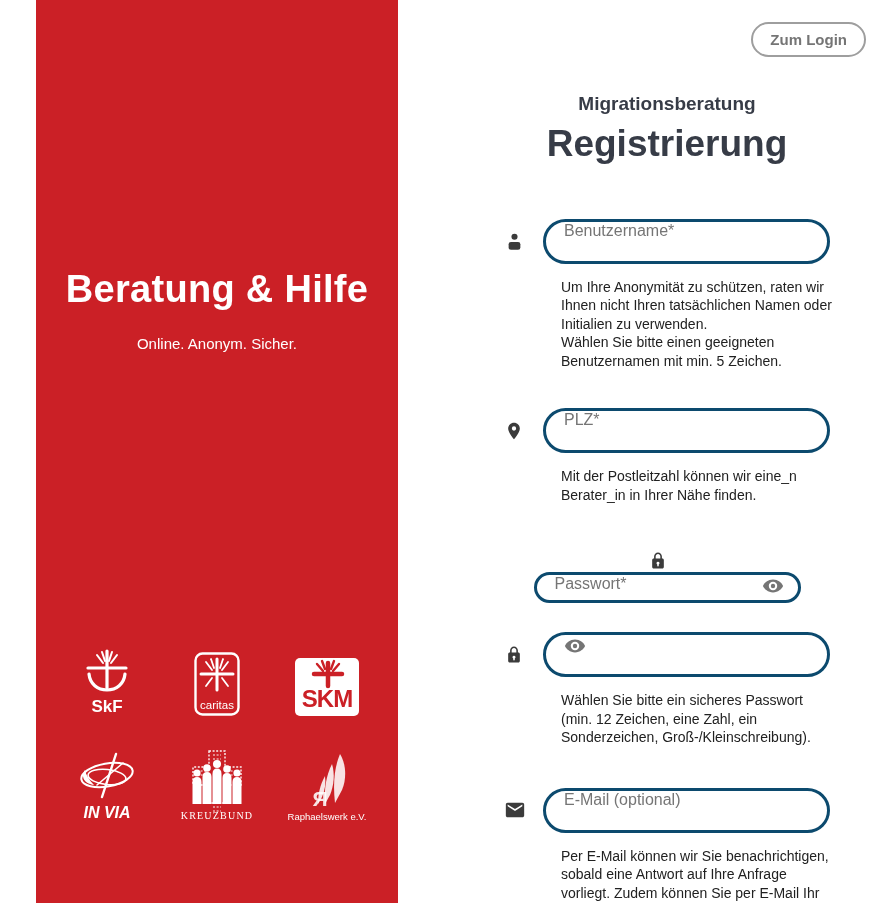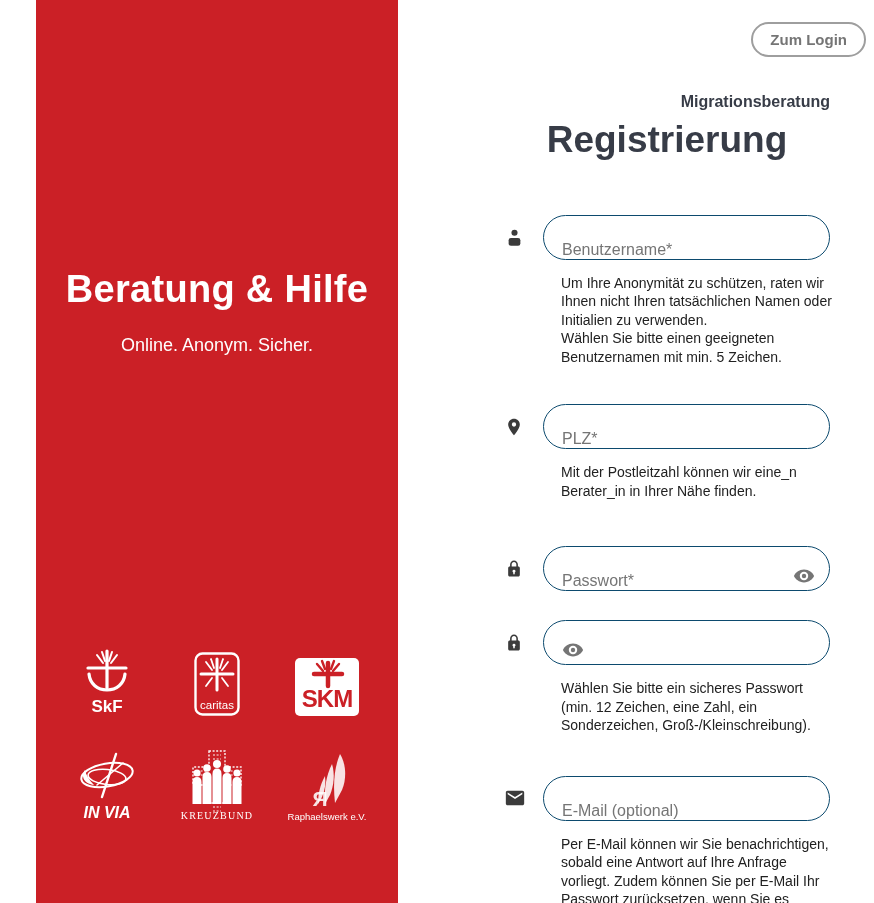--- a/index.html
+++ b/index.html
@@ -25,21 +25,21 @@
     left: 0; right: 0;
     text-align: center;
   }
   .brand-title {
     font-size: 38px;
     font-weight: bold;
     letter-spacing: 0.3px;
   }
   .brand-subtitle {
     margin-top: 24px;
-    font-size: 18px;
+    font-size: 15px;
     font-weight: 500;
   }
   .logo-grid {
     position: absolute;
     top: 648px;
     left: 0; right: 0;
     display: grid;
     grid-template-columns: repeat(3, 1fr);
     row-gap: 32px;
     justify-items: center;
@@ -67,22 +67,22 @@
     font-weight: bold;
     color: #757575;
     cursor: pointer;
   }
   .content {
     padding-top: 93px;
     margin-left: 106px;
     width: 326px;
   }
   .app-subtitle {
-    text-align: right;
-    font-size: 16px;
+    text-align: center;
+    font-size: 19px;
     font-weight: bold;
     color: #373c47;
   }
   .page-title {
     text-align: center;
     margin-top: 8px;
     font-size: 37px;
     font-weight: bold;
     color: #373c47;
     margin-bottom: 54px;
@@ -92,25 +92,25 @@
     align-items: center;
   }
   .row-icon {
     width: 39px;
     display: flex;
     align-items: center;
   }
   .field {
     flex: 1;
     height: 45px;
-    border: 1px solid #0c4a6e;
+    border: 3px solid #0c4a6e;
     border-radius: 23px;
     background: #fff;
     display: flex;
-    align-items: flex-end;
+    align-items: flex-start;
     padding: 0 14px 0 18px;
   }
   .field input {
     flex: 1;
     min-width: 0;
     border: none;
     outline: none;
     font-family: "Liberation Sans", sans-serif;
     font-size: 16px;
     color: #444;
@@ -127,21 +127,21 @@
   }
   .help {
     margin: 14px 0 0 57px;
     width: 274px;
     font-size: 14px;
     line-height: 1.32;
     color: #212121;
     white-space: pre-line;
   }
   .row-plz       { margin-top: 38px; }
-  .row-password  { margin-top: 46px; }
+  .row-password  { margin-top: 46px; flex-direction: column; }
   .row-password2 { margin-top: 29px; }
   .row-email     { margin-top: 41px; }
 </style>
 </head>
 <body>
 
 <aside class="sidebar">
   <div class="brand">
     <div class="brand-title">Beratung &amp; Hilfe</div>
     <div class="brand-subtitle">Online. Anonym. Sicher.</div>

